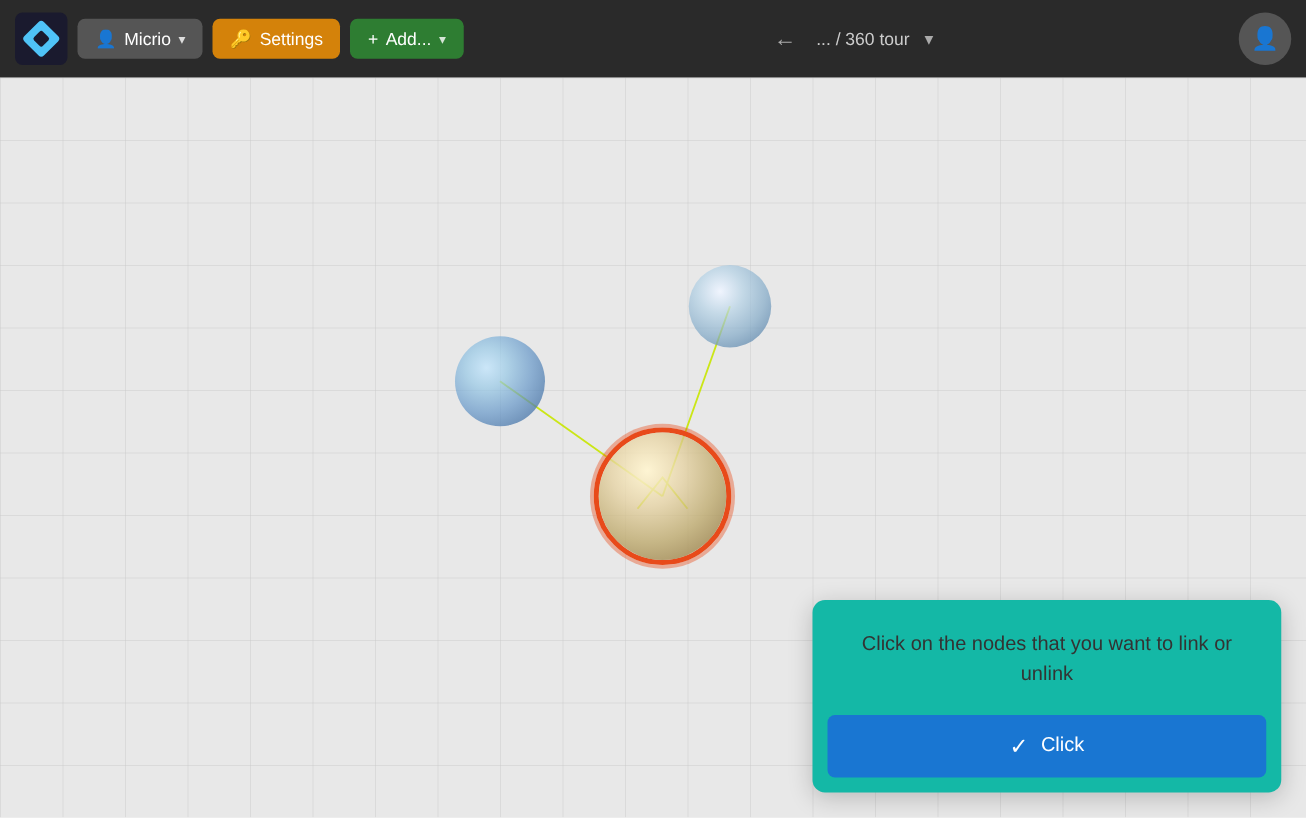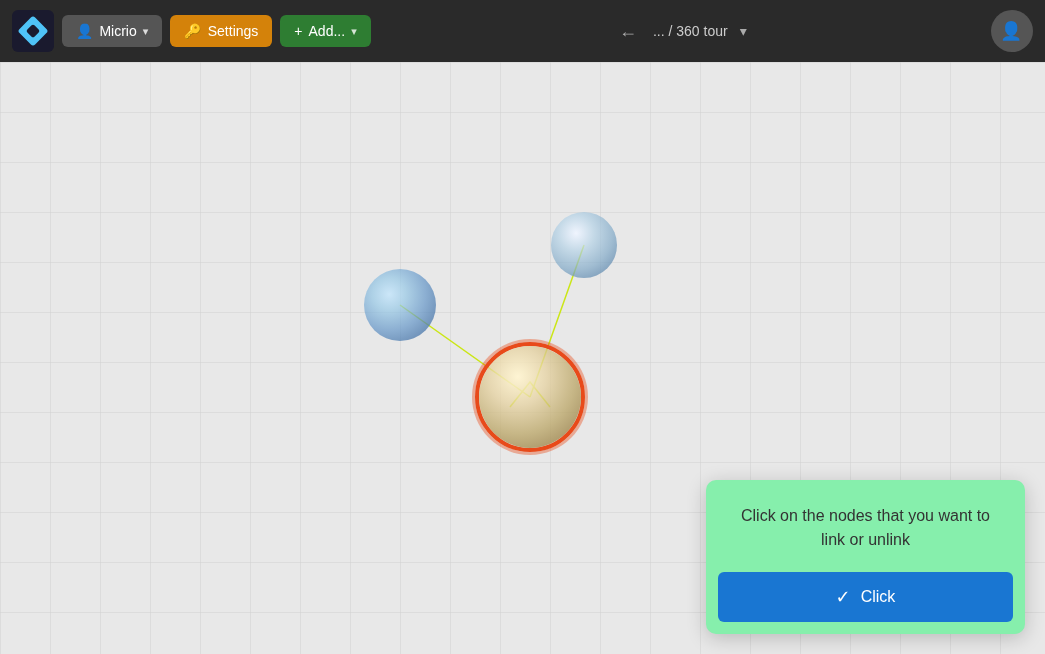--- a/index.html
+++ b/index.html
@@ -188,22 +188,22 @@
       top: 0; left: 0;
       width: 100%; height: 100%;
       pointer-events: none;
     }
 
     
     #tooltip-card {
       position: absolute;
       bottom: 20px;
       right: 20px;
-      width: 319px;
-      background: #86efac;
+      width: 375px;
+      background: #14b8a6;
       border-radius: 10px;
       box-shadow: 0 4px 20px rgba(0,0,0,0.2);
       overflow: hidden;
     }
 
     #tooltip-text {
       padding: 24px 28px 20px;
       font-size: 16px;
       color: #333;
       text-align: center;

